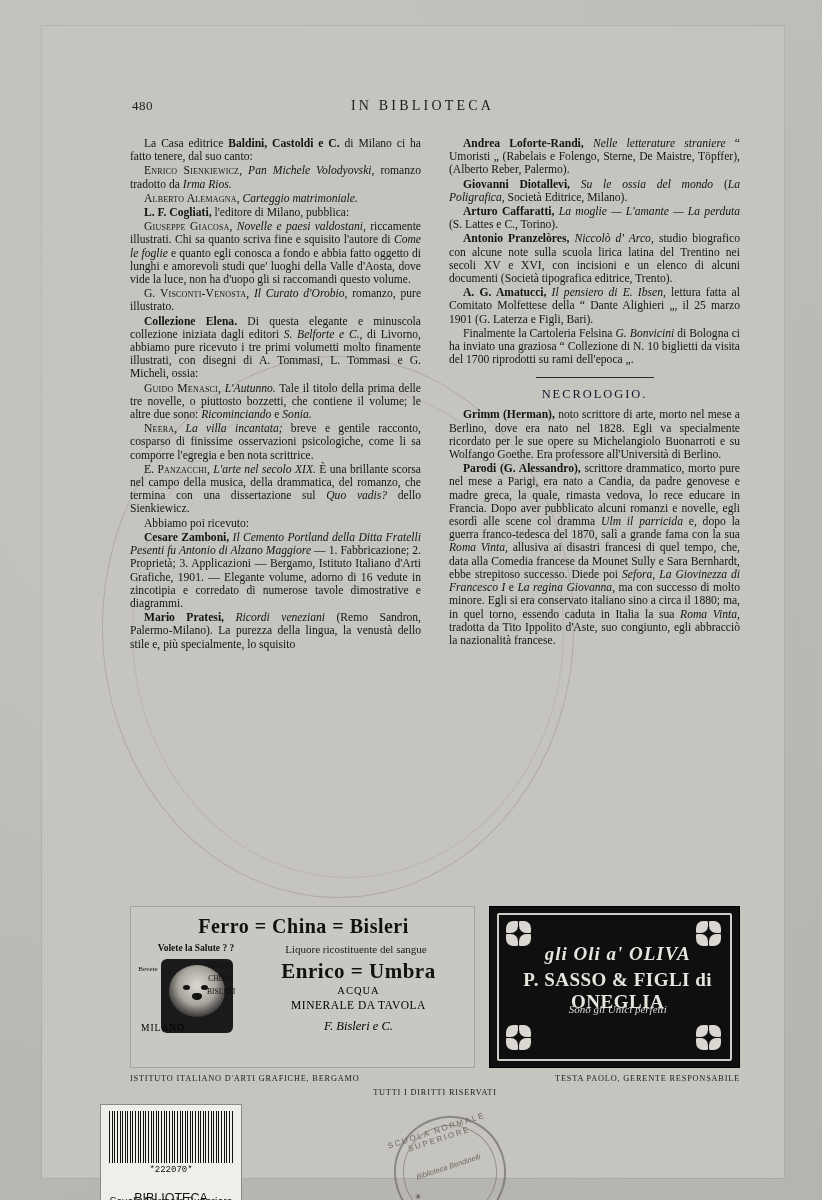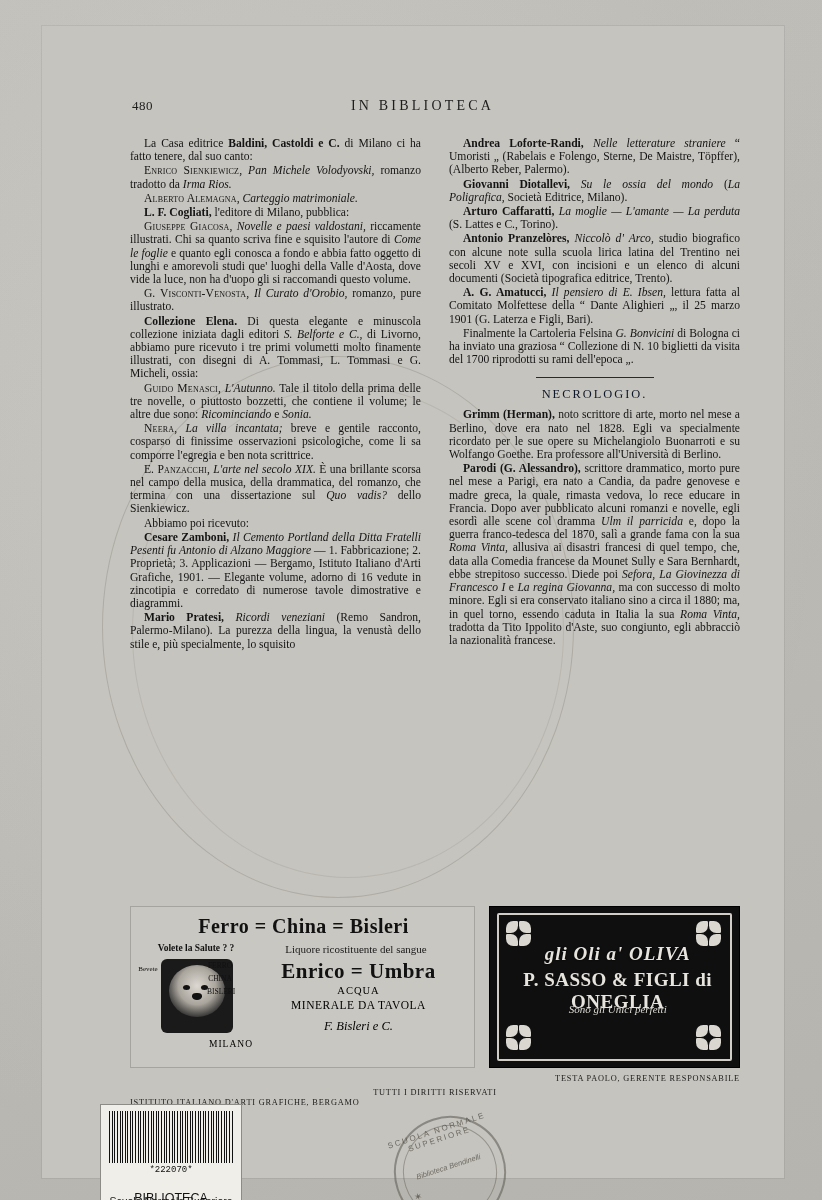--- a/index.html
+++ b/index.html
@@ -81,21 +81,21 @@
     position:absolute;left:10px;top:36px;width:110px;text-align:center;
     font-size:9.5px;font-weight:bold;color:#111;
   }
   .ad-nocera{
     position:absolute;left:110px;top:52px;width:235px;text-align:center;
     font-size:21px;font-weight:bold;color:#111;letter-spacing:0.5px;
   }
   .ad-acqua{position:absolute;left:110px;top:78px;width:235px;text-align:center;font-size:10.5px;letter-spacing:1px;}
   .ad-min{position:absolute;left:110px;top:92px;width:235px;text-align:center;font-size:11.5px;letter-spacing:0.5px;}
   .ad-bis{position:absolute;left:110px;top:112px;width:235px;text-align:center;font-size:12.5px;font-style:italic;}
-  .ad-milano{position:absolute;left:10px;top:132px;width:112px;text-align:right;font-size:9.5px;letter-spacing:1px;}
+  .ad-milano{position:absolute;left:10px;top:116px;width:112px;text-align:left;font-size:9.5px;letter-spacing:1px;}
   .lion{
     position:absolute;left:30px;top:52px;width:72px;height:74px;
     background:#1a1a1a;
     border-radius:6px;
     overflow:hidden;
   }
   .lion .face{
     position:absolute;left:8px;top:6px;width:56px;height:52px;border-radius:50%;
     background:radial-gradient(circle at 50% 40%, #ddd9d2 0%, #a9a49c 45%, #2a2a2a 78%);
   }
@@ -137,21 +137,21 @@
   .clover .a{left:0;top:0;} .clover .b{left:13px;top:0;transform:rotate(90deg);}
   .clover .c{left:0;top:13px;transform:rotate(-90deg);} .clover .d{left:13px;top:13px;transform:rotate(180deg);}
   .c1{left:16px;top:14px;} .c2{left:206px;top:14px;} .c3{left:16px;top:118px;} .c4{left:206px;top:118px;}
 
   .colophon{
     position:absolute;left:88px;top:1048px;width:610px;
     display:flex;justify-content:space-between;align-items:flex-start;
     font-size:8.3px;letter-spacing:0.8px;color:#1b1b1b;
   }
   .colophon .mid{position:absolute;left:0;top:14px;width:610px;text-align:center;font-size:8.3px;letter-spacing:0.8px;}
-  .col-left{width:260px;margin-top:24px;}
+  .col-left{width:260px;}
   .col-right{width:230px;text-align:right;}
 
   
   .label{
     position:absolute;left:58px;top:1078px;width:140px;height:108px;
     background:#efeee9;border:1px solid #8d8b86;
   }
   .barcode{position:absolute;left:8px;top:6px;width:124px;height:52px;display:flex;gap:1px;align-items:flex-end;}
   .barcode i{display:block;background:#111;height:52px;font-style:normal;}
   .bcnum{position:absolute;left:0;top:60px;width:140px;text-align:center;font-size:9px;font-family:"Liberation Mono",monospace;color:#111;}

